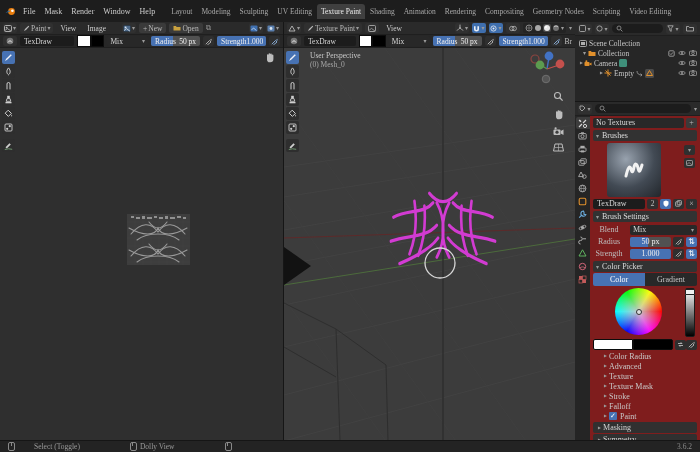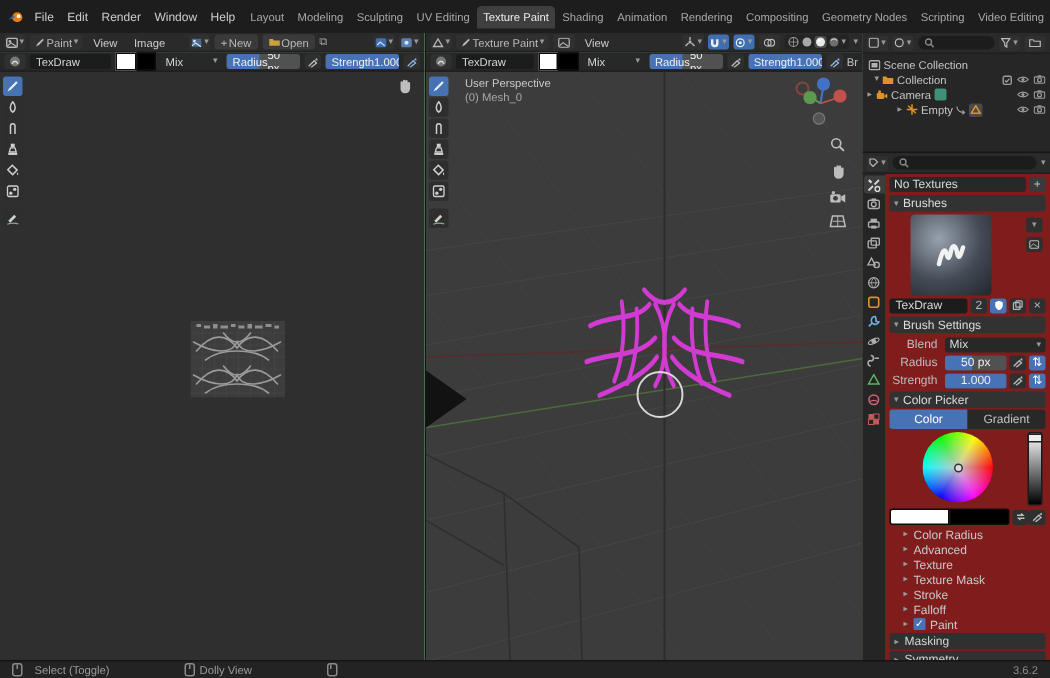--- a/index.html
+++ b/index.html
@@ -1,17 +1,17 @@
 <!DOCTYPE html>
 <html><head>
 <meta charset="utf-8">
 <style>
   html,body{margin:0;padding:0;background:#0e0e0e}
   .app{position:relative;width:700px;height:452px;overflow:hidden;background:#1d1d1d;
-       font-family:Liberation Sans, sans-serif;font-size:8px;color:#c3c3c3;
+       font-family:Liberation Serif, serif;font-size:8px;color:#c3c3c3;
        -webkit-font-smoothing:antialiased}
   .abs{position:absolute}
   .f{display:flex;align-items:center}
 
   
   .topbar{position:absolute;left:0;top:0;right:0;height:22px;background:#1d1d1d;
           display:flex;align-items:center;padding:0 5px;gap:1px}
   .menu{padding:2px 4px;color:#cdcdcd;border-radius:2px}
   .wstab{padding:3px 4px;color:#a8a8a8;border-radius:3px 3px 0 0;white-space:nowrap;font-size:7.5px}
   .wstab.active{background:#3f3f3f;color:#ededed}
@@ -54,21 +54,21 @@
   .props{position:absolute;left:0;top:80px;right:0;bottom:0;background:#7f1d1d}
   .tabcol{position:absolute;left:0;top:13px;bottom:0;width:15px;background:#252525;
           display:flex;flex-direction:column;align-items:center;padding-top:2px;gap:1px}
   .ptab{width:14px;height:12px;border-radius:2px 0 0 2px;display:flex;align-items:center;
         justify-content:center}
   .ptab.active{background:#3d3d3d}
   .pcontent{position:absolute;left:15px;top:13px;right:0;bottom:0;padding:2px 3px;overflow:hidden}
   .phead{display:flex;align-items:center;gap:3px;height:11px;color:#dcdcdc;background:#323232;
          border-radius:2px;padding:0 3px;margin:2px 0}
   .prow{display:flex;align-items:center;height:11px;margin:0 0 1px 0;gap:2px}
-  .plabel{width:32px;text-align:right;padding-right:3px;color:#bdbdbd;flex:none}
+  .plabel{width:32px;text-align:center;padding-right:3px;color:#bdbdbd;flex:none}
   .sub{display:flex;gap:3px;height:10px;align-items:center;padding-left:10px;color:#c9c9c9}
   .bpanel{height:11px;background:#303030;border-radius:2px;margin:1px 0;display:flex;
           align-items:center;padding:0 4px;gap:3px;color:#d4d4d4}
   .mini{width:11px;height:10px;background:#2f2f2f;border-radius:2px;display:flex;
         align-items:center;justify-content:center;color:#bbb;flex:none}
   .checkbox{width:8px;height:8px;background:#4772b3;border-radius:1px;color:#fff;font-size:7px;
             display:flex;align-items:center;justify-content:center;line-height:1}
 
   
   .statusbar{position:absolute;left:0;right:0;bottom:0;height:11px;background:#232323;
@@ -86,21 +86,21 @@
 
   <div class="topbar">
     <span style="margin-right:2px">
       <svg width="11" height="9" viewBox="0 0 11 9">
           <circle cx="6.5" cy="4.5" r="3.4" fill="#e87d0d"></circle>
           <circle cx="7.4" cy="3.8" r="1.3" fill="#fff"></circle>
           <path d="M0.5,6 L4,3.2 L5,4.6 Z" fill="#2f6fa8"></path>
         </svg>
     </span>
     <span class="menu">File</span>
-    <span class="menu">Edit</span>
+    <span class="menu">Mask</span>
     <span class="menu">Render</span>
     <span class="menu">Window</span>
     <span class="menu">Help</span>
     <span style="width:6px"></span>
     <span class="wstab">Layout</span>
     <span class="wstab">Modeling</span>
     <span class="wstab">Sculpting</span>
     <span class="wstab">UV Editing</span>
     <span class="wstab active">Texture Paint</span>
     <span class="wstab">Shading</span>
@@ -930,21 +930,21 @@
         <div class="bpanel">
             <span class="caret" style="transform:rotate(-90deg)">▾</span>
             <span>Symmetry</span>
           </div>
 
       </div>
     </div>
   </div>
 
   <div class="statusbar">
-    <span class="f" style="gap:8px">
+    <span class="f" style="gap:19px">
       <span class="mouse"></span>
       <span>Select (Toggle)</span>
     </span>
     <span class="f" style="gap:3px;margin-left:40px">
       <span class="mouse"></span>
       <span>Dolly View</span>
     </span>
     <span class="f" style="gap:3px;margin-left:40px">
       <span class="mouse"></span>
     </span>

